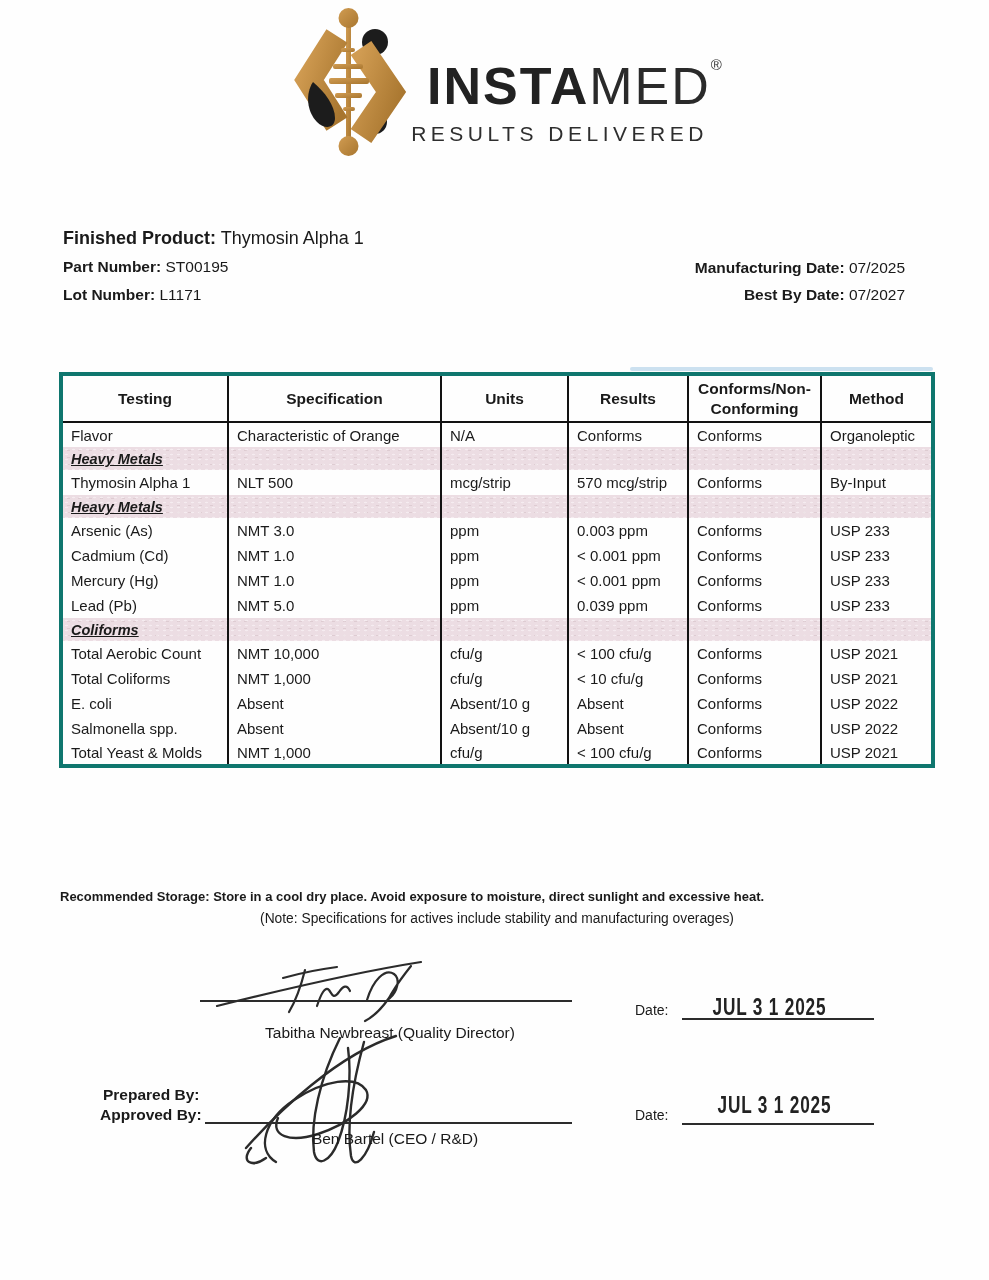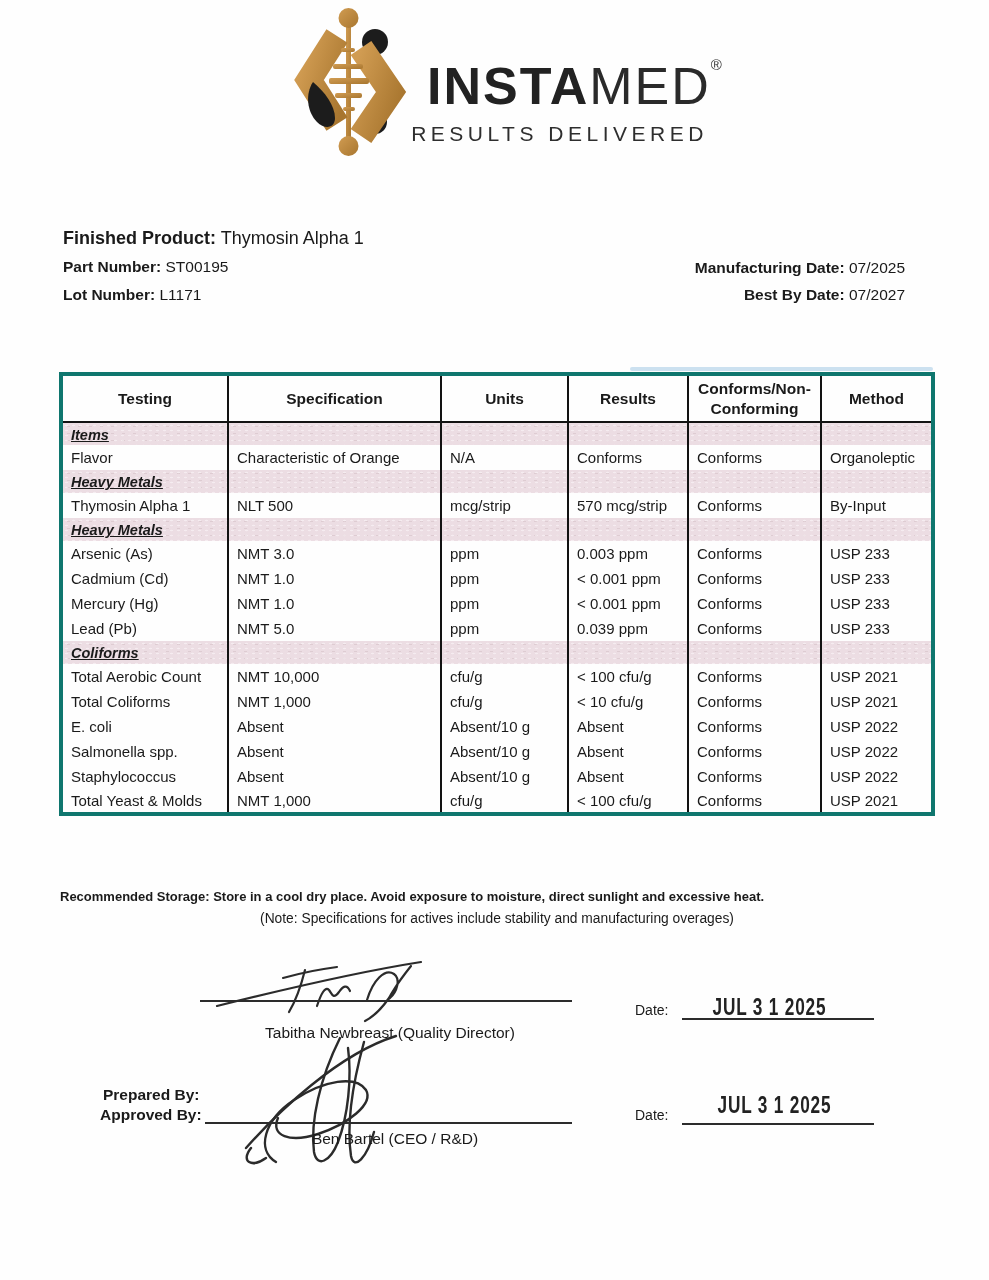--- a/index.html
+++ b/index.html
@@ -165,28 +165,20 @@
         <tr>
           <th>Testing</th>
           <th>Specification</th>
           <th>Units</th>
           <th>Results</th>
           <th>Conforms/Non-Conforming</th>
           <th>Method</th>
         </tr>
       </thead>
       <tbody>
-          <tr class="section-row">
-            <td><span class="section-label">Items</span></td>
-            <td></td>
-            <td></td>
-            <td></td>
-            <td></td>
-            <td></td>
-          </tr>
           <tr class="data-row">
             <td>Flavor</td>
             <td>Characteristic of Orange</td>
             <td>N/A</td>
             <td>Conforms</td>
             <td>Conforms</td>
             <td>Organoleptic</td>
           </tr>
           <tr class="section-row">
             <td><span class="section-label">Heavy Metals</span></td>
@@ -271,28 +263,20 @@
           <tr class="data-row">
             <td>E. coli</td>
             <td>Absent</td>
             <td>Absent/10 g</td>
             <td>Absent</td>
             <td>Conforms</td>
             <td>USP 2022</td>
           </tr>
           <tr class="data-row">
             <td>Salmonella spp.</td>
-            <td>Absent</td>
-            <td>Absent/10 g</td>
-            <td>Absent</td>
-            <td>Conforms</td>
-            <td>USP 2022</td>
-          </tr>
-          <tr class="data-row">
-            <td>Staphylococcus</td>
             <td>Absent</td>
             <td>Absent/10 g</td>
             <td>Absent</td>
             <td>Conforms</td>
             <td>USP 2022</td>
           </tr>
           <tr class="data-row">
             <td>Total Yeast &amp; Molds</td>
             <td>NMT 1,000</td>
             <td>cfu/g</td>

